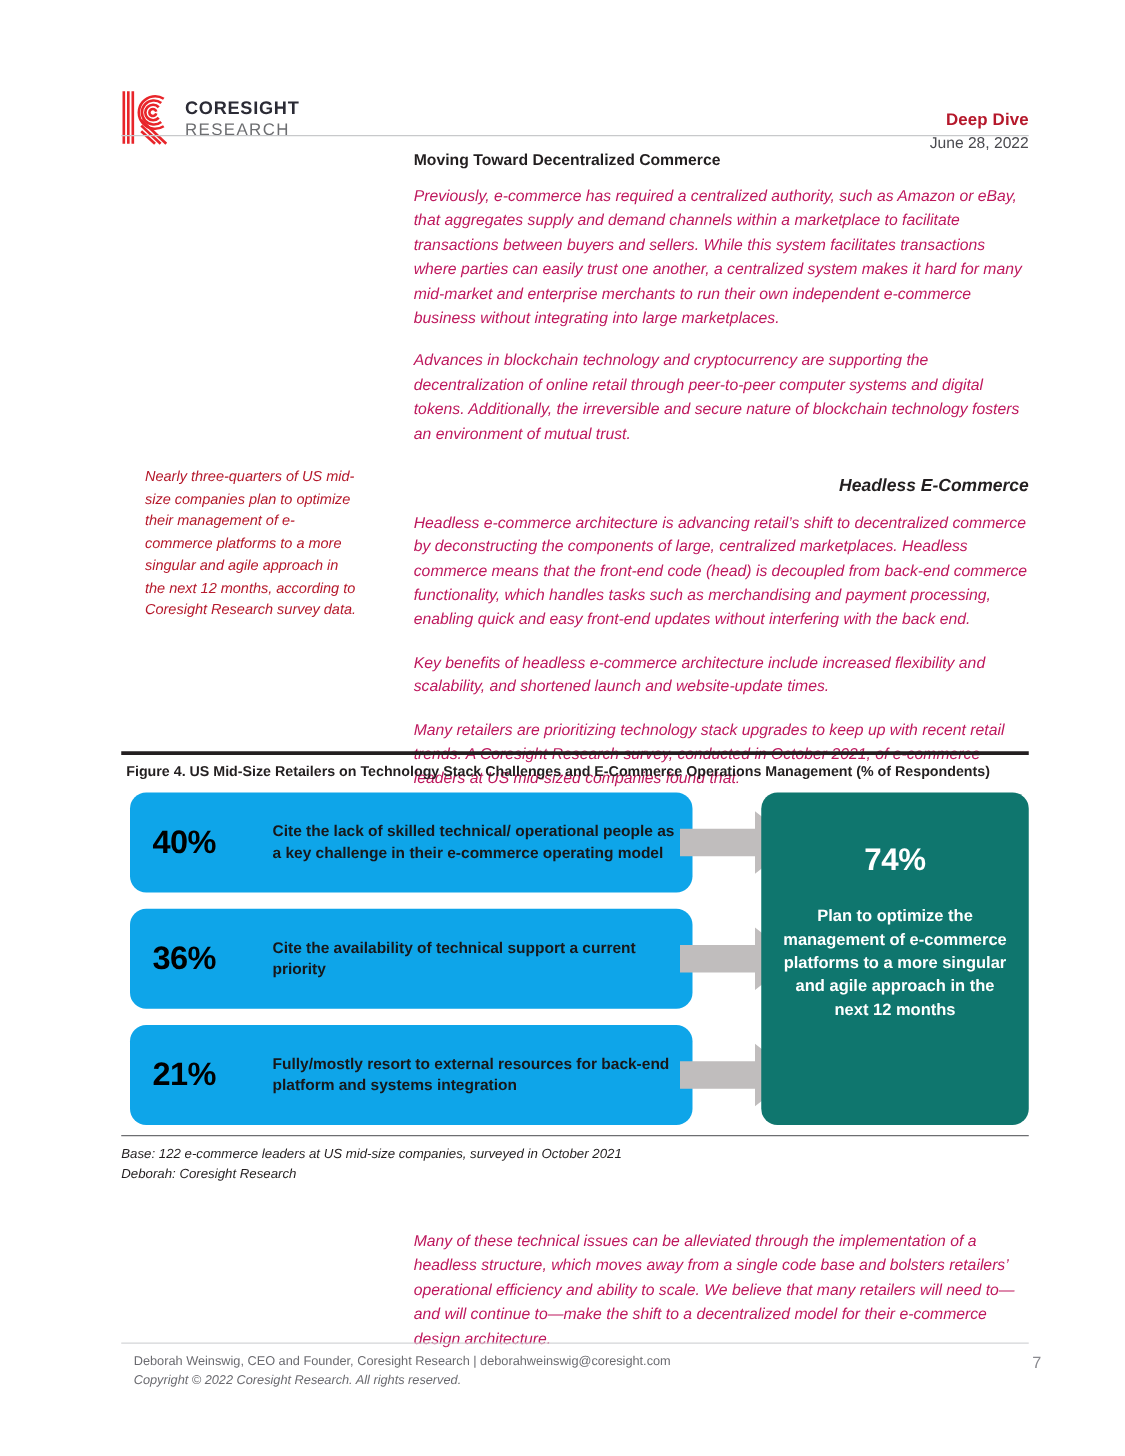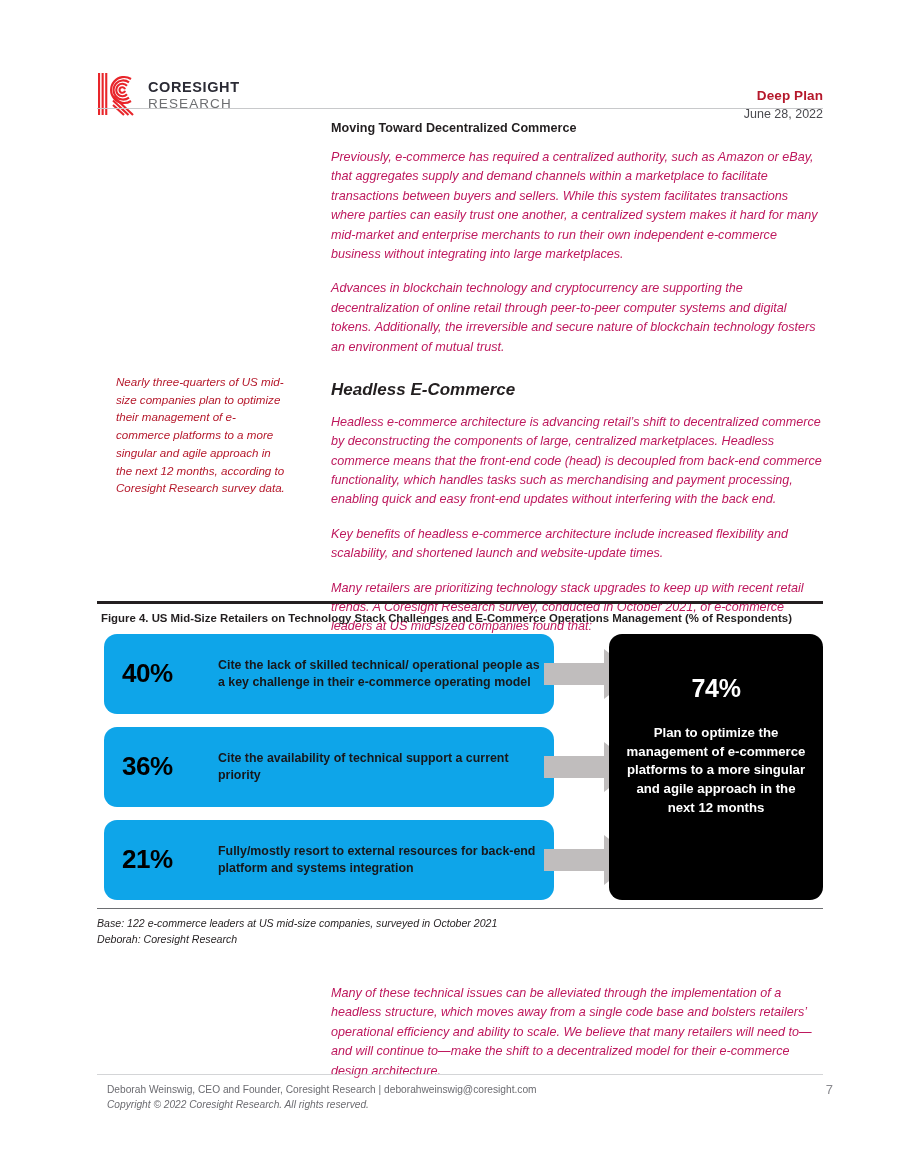--- a/index.html
+++ b/index.html
@@ -99,26 +99,27 @@
     width: 492px;
   }
   .h-sub {
     font-size: 12.6px;
     font-weight: bold;
     color: #231f20;
     margin: 0 0 11px 0;
     line-height: 1.35;
   }
   .h-sub-italic {
-    font-size: 17px;
+    font-size: 14px;
     font-weight: bold;
     font-style: italic;
     color: #231f20;
     margin: 22px 0 11px 0;
     line-height: 1.35;
+    text-align: right;
   }
   p.body {
     font-size: 12.6px;
     line-height: 1.54;
     margin: 0 0 15px 0;
     color: #be185d;
     text-align: left;
     font-style: italic;
   }
   p.body:last-child { margin-bottom: 0; }
@@ -203,21 +204,21 @@
     width: 92px;
     height: 52px;
     display: block;
   }
   .red-panel {
     position: absolute;
     left: 512px;
     top: 0px;
     width: 214px;
     height: 266px;
-    background: #000000;
+    background: #0f766e;
     border-radius: 13px;
     color: #ffffff;
     box-sizing: border-box;
     padding: 40px 14px 0 14px;
     text-align: center;
   }
   .red-pct {
     font-size: 25px;
     font-weight: bold;
     letter-spacing: -0.3px;
@@ -317,21 +318,21 @@
           <path d="M16 33 L27 43" fill="none" stroke="#E8252A" stroke-width="2.1"></path>
         </g>
       </svg>
       <span class="logo-text">
         <span class="l1">CORESIGHT</span>
         <span class="l2">RESEARCH</span>
       </span>
     </div>
 
     <div class="header-right">
-      <div class="deep-dive">Deep Plan</div>
+      <div class="deep-dive">Deep Dive</div>
       <div class="doc-date">June 28, 2022</div>
     </div>
   </div>
   <div class="header-rule"></div>
 
   <div class="col-main">
     <h2 class="h-sub">Moving Toward Decentralized Commerce</h2>
     <p class="body">Previously, e-commerce has required a centralized authority, such as Amazon or eBay, that aggregates supply and demand channels within a marketplace to facilitate transactions between buyers and sellers. While this system facilitates transactions where parties can easily trust one another, a centralized system makes it hard for many mid-market and enterprise merchants to run their own independent e-commerce business without integrating into large marketplaces.</p>
     <p class="body">Advances in blockchain technology and cryptocurrency are supporting the decentralization of online retail through peer-to-peer computer systems and digital tokens. Additionally, the irreversible and secure nature of blockchain technology fosters an environment of mutual trust.</p>
     <h3 class="h-sub-italic">Headless E-Commerce</h3>

